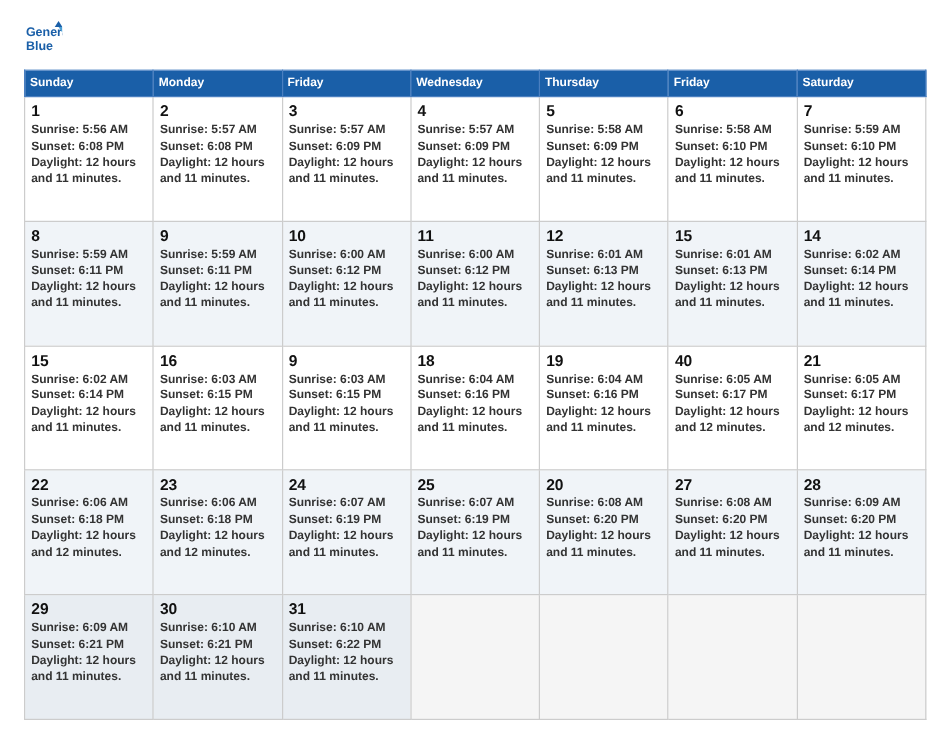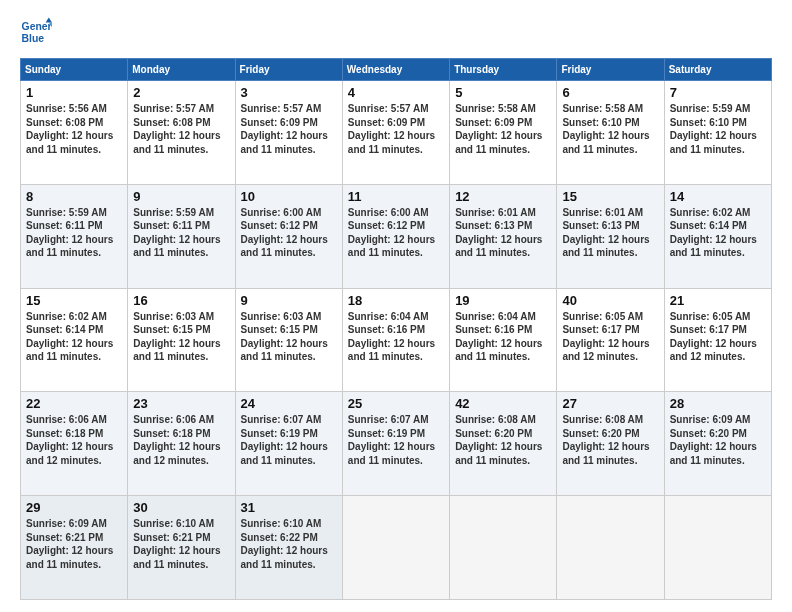--- a/index.html
+++ b/index.html
@@ -227,21 +227,21 @@
         </td>
           <td>
           <span class="day-num">24</span>
           <span class="cell-text">Sunrise: 6:07 AM<br>Sunset: 6:19 PM<br>Daylight: 12 hours and 11 minutes.</span>
         </td>
           <td>
           <span class="day-num">25</span>
           <span class="cell-text">Sunrise: 6:07 AM<br>Sunset: 6:19 PM<br>Daylight: 12 hours and 11 minutes.</span>
         </td>
           <td>
-          <span class="day-num">42</span>
+          <span class="day-num">20</span>
           <span class="cell-text">Sunrise: 6:08 AM<br>Sunset: 6:20 PM<br>Daylight: 12 hours and 11 minutes.</span>
         </td>
           <td>
           <span class="day-num">27</span>
           <span class="cell-text">Sunrise: 6:08 AM<br>Sunset: 6:20 PM<br>Daylight: 12 hours and 11 minutes.</span>
         </td>
           <td>
           <span class="day-num">28</span>
           <span class="cell-text">Sunrise: 6:09 AM<br>Sunset: 6:20 PM<br>Daylight: 12 hours and 11 minutes.</span>
         </td>

